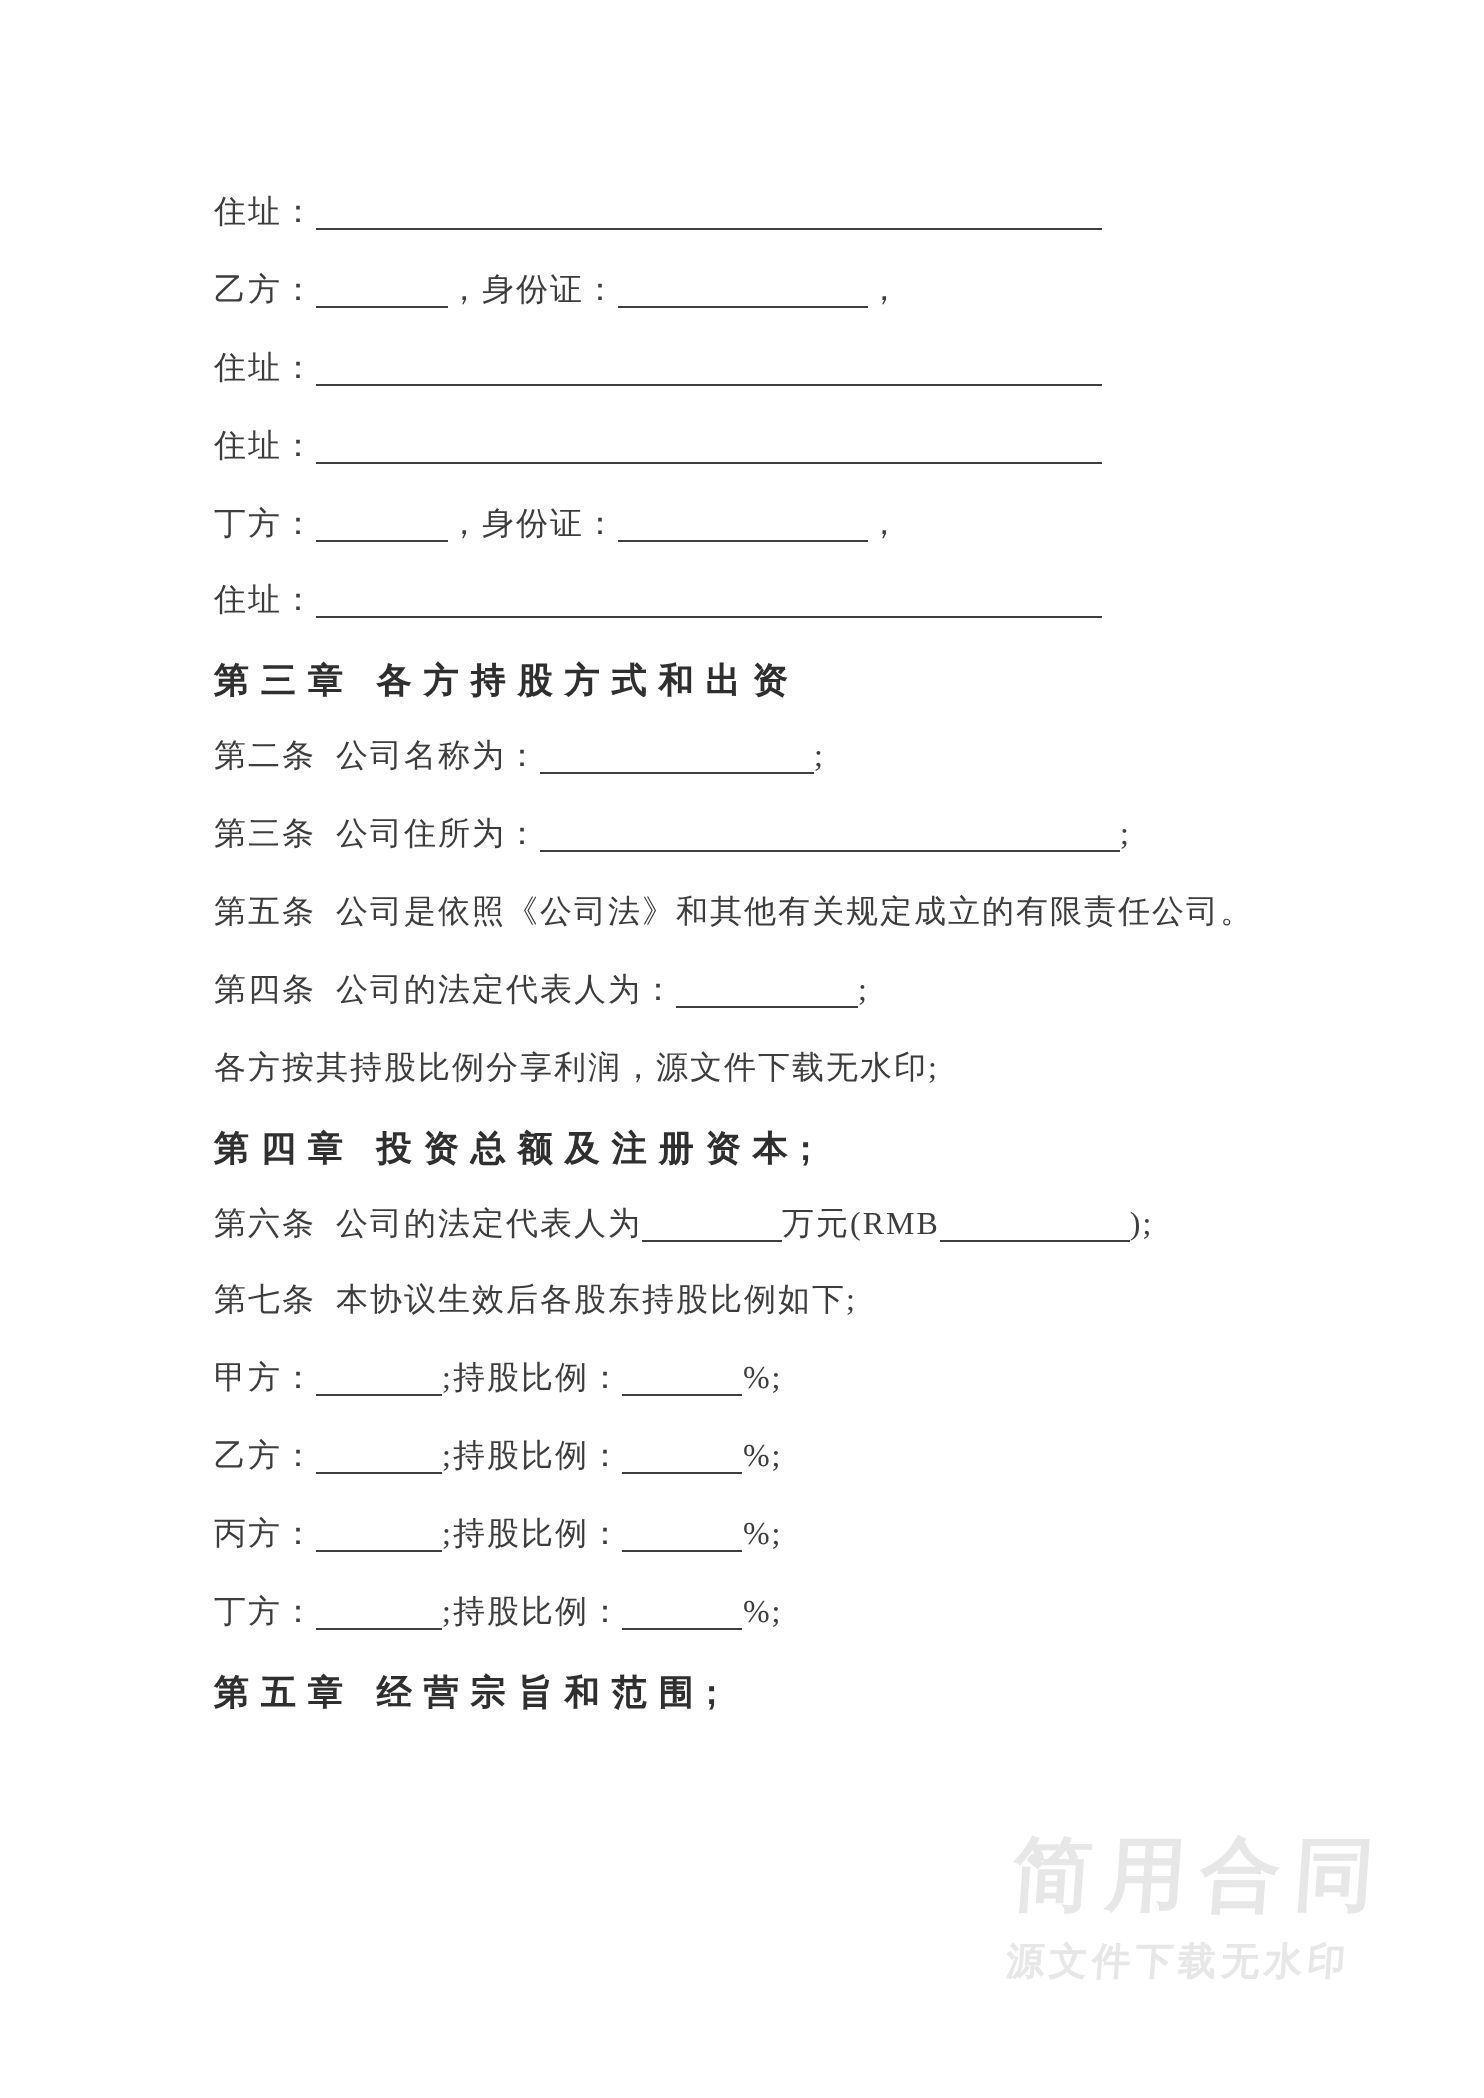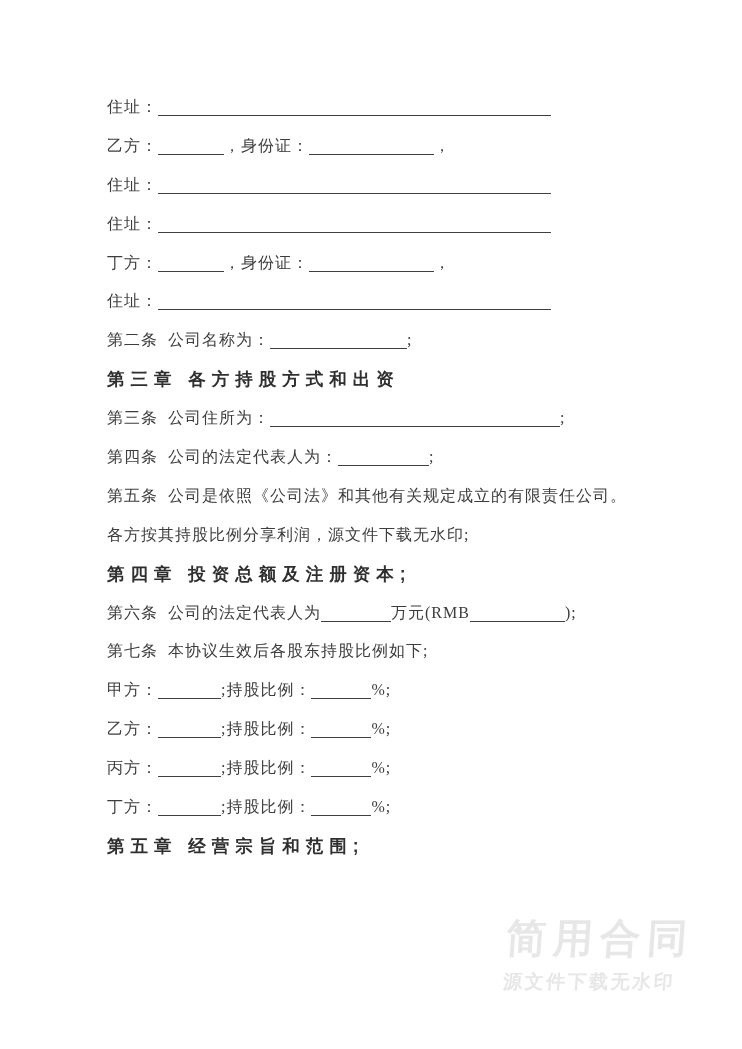--- a/index.html
+++ b/index.html
@@ -74,25 +74,25 @@
 <body>
 
 <div class="page">
   <div class="content">
       <div class="line"><span class="txt">住址：</span><span class="blank" style="width: 393px;"></span></div>
       <div class="line"><span class="txt">乙方：</span><span class="blank" style="width: 66px;"></span><span class="txt">，身份证：</span><span class="blank" style="width: 125px;"></span><span class="txt">，</span></div>
       <div class="line"><span class="txt">住址：</span><span class="blank" style="width: 393px;"></span></div>
       <div class="line"><span class="txt">住址：</span><span class="blank" style="width: 393px;"></span></div>
       <div class="line"><span class="txt">丁方：</span><span class="blank" style="width: 66px;"></span><span class="txt">，身份证：</span><span class="blank" style="width: 125px;"></span><span class="txt">，</span></div>
       <div class="line"><span class="txt">住址：</span><span class="blank" style="width: 393px;"></span></div>
+      <div class="line heading"><span class="txt">第三章 各方持股方式和出资</span></div>
       <div class="line"><span class="txt">第二条  公司名称为：</span><span class="blank" style="width: 137px;"></span><span class="txt">;</span></div>
-      <div class="line heading"><span class="txt">第三章 各方持股方式和出资</span></div>
       <div class="line"><span class="txt">第三条  公司住所为：</span><span class="blank" style="width: 290px;"></span><span class="txt">;</span></div>
+      <div class="line"><span class="txt">第五条  公司是依照《公司法》和其他有关规定成立的有限责任公司。</span></div>
       <div class="line"><span class="txt">第四条  公司的法定代表人为：</span><span class="blank" style="width: 91px;"></span><span class="txt">;</span></div>
-      <div class="line"><span class="txt">第五条  公司是依照《公司法》和其他有关规定成立的有限责任公司。</span></div>
       <div class="line"><span class="txt">各方按其持股比例分享利润，源文件下载无水印;</span></div>
       <div class="line heading"><span class="txt">第四章 投资总额及注册资本;</span></div>
       <div class="line"><span class="txt">第六条  公司的法定代表人为</span><span class="blank" style="width: 70px;"></span><span class="txt">万元(RMB</span><span class="blank" style="width: 95px;"></span><span class="txt">);</span></div>
       <div class="line"><span class="txt">第七条  本协议生效后各股东持股比例如下;</span></div>
       <div class="line"><span class="txt">甲方：</span><span class="blank" style="width: 63px;"></span><span class="txt">;持股比例：</span><span class="blank" style="width: 60px;"></span><span class="txt">%;</span></div>
       <div class="line"><span class="txt">乙方：</span><span class="blank" style="width: 63px;"></span><span class="txt">;持股比例：</span><span class="blank" style="width: 60px;"></span><span class="txt">%;</span></div>
       <div class="line"><span class="txt">丙方：</span><span class="blank" style="width: 63px;"></span><span class="txt">;持股比例：</span><span class="blank" style="width: 60px;"></span><span class="txt">%;</span></div>
       <div class="line"><span class="txt">丁方：</span><span class="blank" style="width: 63px;"></span><span class="txt">;持股比例：</span><span class="blank" style="width: 60px;"></span><span class="txt">%;</span></div>
       <div class="line heading"><span class="txt">第五章 经营宗旨和范围;</span></div>
     </div>

